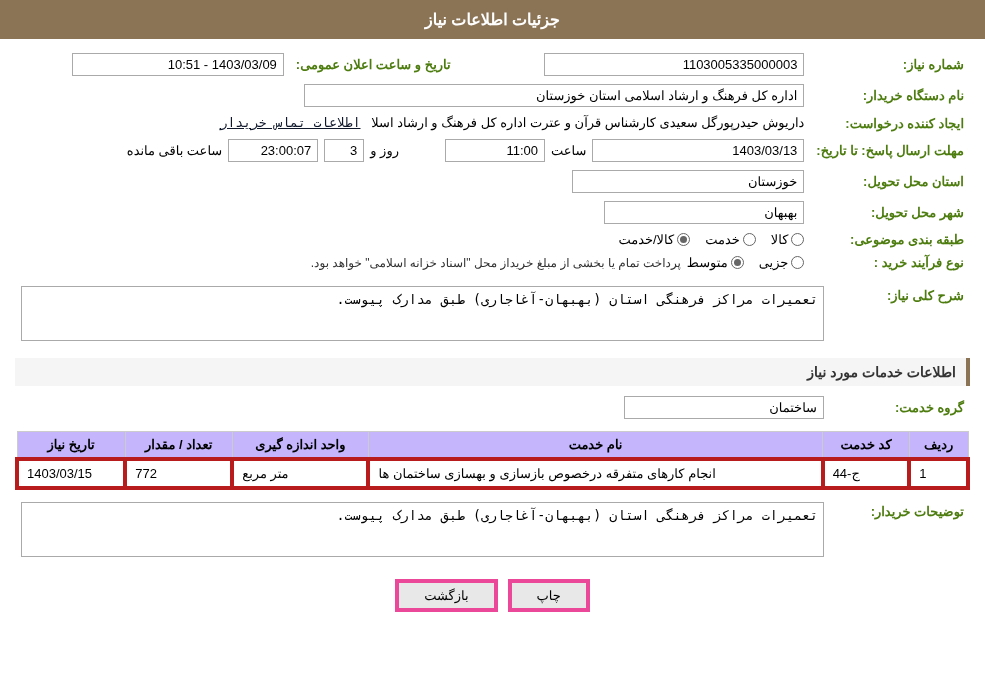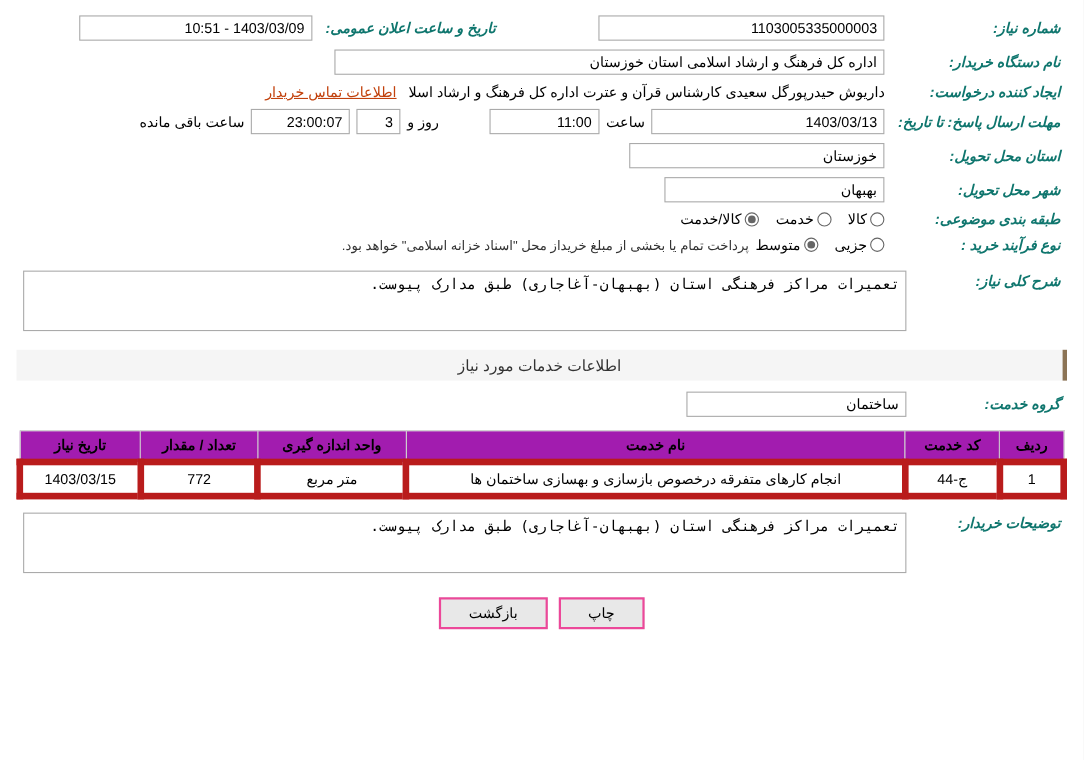--- a/index.html
+++ b/index.html
@@ -29,26 +29,25 @@
     .info-table {
       width: 100%;
       border-collapse: collapse;
       margin-bottom: 8px;
     }
     .info-table td {
       padding: 4px 6px;
       vertical-align: middle;
     }
     .label-cell {
-      color: #0f766e;
+      color: #4d7c0f;
       font-weight: bold;
       white-space: nowrap;
       text-align: right;
       width: 140px;
-      font-style: italic;
     }
     .value-cell {
       text-align: right;
     }
     .input-box {
       border: 1px solid #aaa;
       padding: 3px 6px;
       background: #fff;
       min-height: 22px;
       display: inline-block;
@@ -66,25 +65,24 @@
     .row-flex {
       display: flex;
       align-items: center;
       gap: 6px;
       flex-wrap: wrap;
     }
     .section-title {
       background: #f5f5f5;
       border-right: 4px solid #8B7355;
       padding: 6px 10px;
-      font-weight: normal;
+      font-weight: bold;
       font-size: 14px;
       margin: 10px 0 6px 0;
       color: #333;
-      text-align: center;
     }
     .radio-group {
       display: flex;
       gap: 15px;
       align-items: center;
     }
     .radio-item {
       display: flex;
       align-items: center;
       gap: 3px;
@@ -108,30 +106,30 @@
       top: 2px;
       left: 2px;
     }
     .data-table {
       width: 100%;
       border-collapse: collapse;
       margin-top: 8px;
       border: 1px solid #ccc;
     }
     .data-table th {
-      background: #a21caf;
+      background: #c4b5fd;
       border: 1px solid #ccc;
       padding: 5px 8px;
       text-align: center;
       font-weight: bold;
     }
     .data-table td {
-      border: 6px solid #b91c1c;
+      border: 4px solid #b91c1c;
       padding: 5px 8px;
-      text-align: center;
+      text-align: left;
     }
     .textarea-box {
       border: 1px solid #aaa;
       padding: 5px;
       background: #fff;
       width: 100%;
       min-height: 55px;
       resize: none;
       text-align: right;
       direction: rtl;
@@ -141,41 +139,45 @@
     }
     .buttons-row {
       text-align: center;
       margin: 15px 0;
       display: flex;
       justify-content: center;
       gap: 10px;
     }
     .btn {
       padding: 5px 25px;
-      border: 2px solid #ec4899;
+      border: 4px solid #ec4899;
       cursor: pointer;
       font-family: Tahoma, Arial, sans-serif;
       font-size: 13px;
     }
     .btn-print {
       background: #e8e8e8;
     }
     .btn-back {
       background: #e8e8e8;
     }
     .contact-link {
-      color: #c2410c;
+      color: #0f172a;
       cursor: pointer;
       text-decoration: underline;
+      font-family: Liberation Mono, monospace;
     }
   </style>
 </head>
 <body>
 
 <div class="page-container">
+  <div class="header-bar">
+    <span>جزئیات اطلاعات نیاز</span>
+  </div>
 
   <div class="main-content">
 
     <table class="info-table">
 
       <tbody>
           <tr>
         <td class="label-cell">شماره نیاز:</td>
         <td class="value-cell">
           <span class="input-box input-wide">1103005335000003</span>

